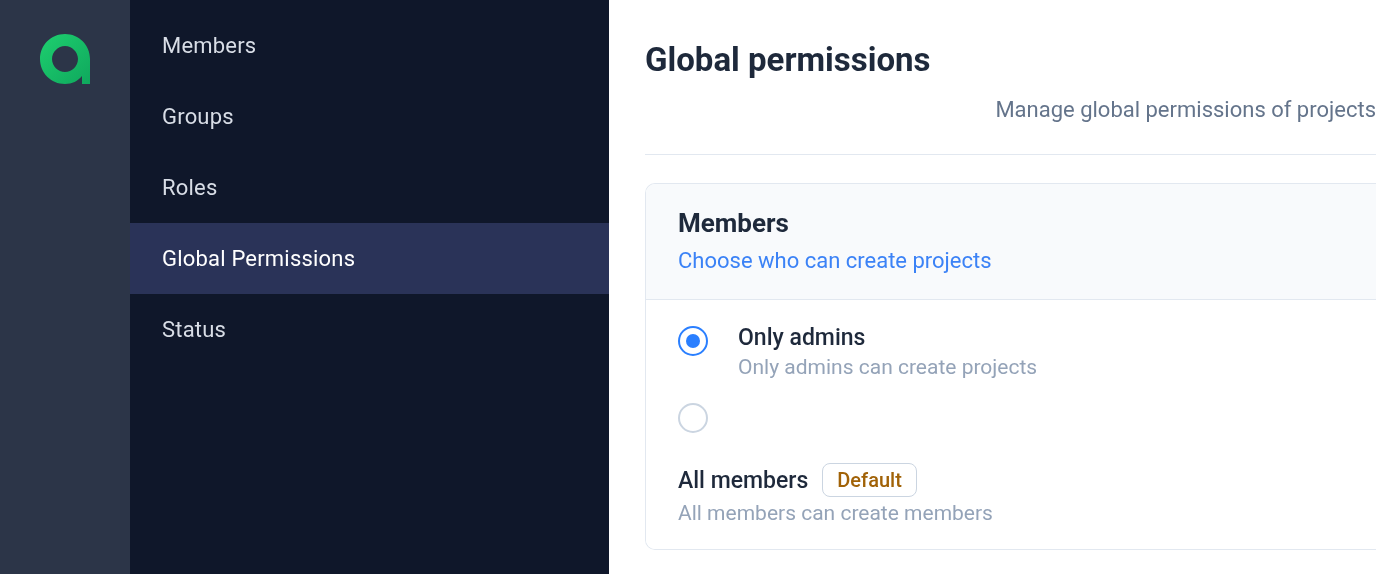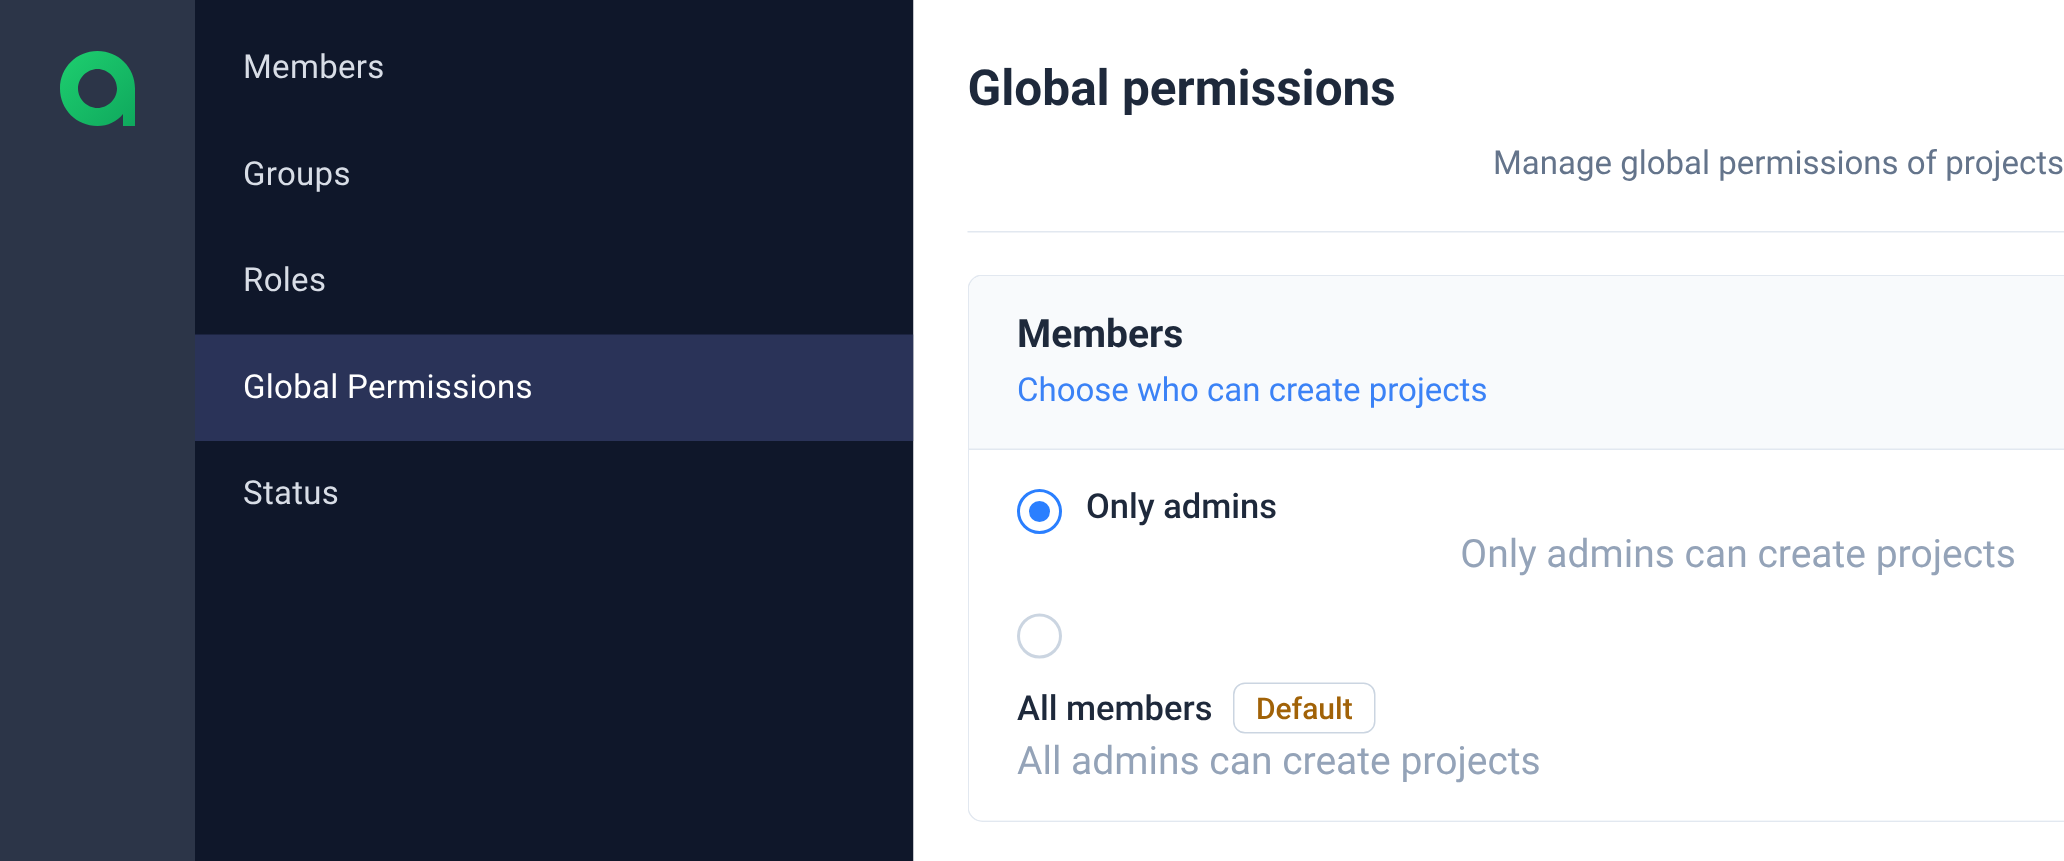--- a/index.html
+++ b/index.html
@@ -94,24 +94,23 @@
       color: #3b82f6;
       font-weight: 400;
     }
     .card-body {
       padding: 24px 32px;
       background: #ffffff;
     }
     .radio-option {
       display: flex;
       align-items: flex-start;
-      gap: 16px;
+      gap: 30px;
       margin-bottom: 22px;
       cursor: pointer;
-      text-align: right;
     }
     .radio-option:last-child {
       margin-bottom: 0;
       flex-direction: column;
     }
     .radio-circle {
       width: 30px;
       height: 30px;
       border-radius: 50%;
       border: 2.5px solid #cbd5e1;
@@ -147,21 +146,21 @@
     }
     .badge {
       border: 1.5px solid #cbd5e1;
       border-radius: 8px;
       padding: 4px 14px;
       font-size: 20px;
       color: #a16207;
       font-weight: 500;
     }
     .radio-desc {
-      font-size: 26px;
+      font-size: 21px;
       color: #94a3b8;
       font-weight: 400;
     }
   </style>
 </head>
 <body>
 
 <div class="icon-rail">
   <div class="logo">
     <svg viewBox="0 0 58 58" width="58" height="58">
@@ -203,18 +202,18 @@
           <div class="radio-desc">Only admins can create projects</div>
         </div>
       </div>
       <div class="radio-option">
         <div class="radio-circle"></div>
         <div class="radio-text">
           <div class="radio-label-row">
             <span class="radio-label">All members</span>
             <span class="badge">Default</span>
           </div>
-          <div class="radio-desc">All admins can create projects</div>
+          <div class="radio-desc">All members can create members</div>
         </div>
       </div>
     </div>
   </div>
 </main>
 
 </body></html>

